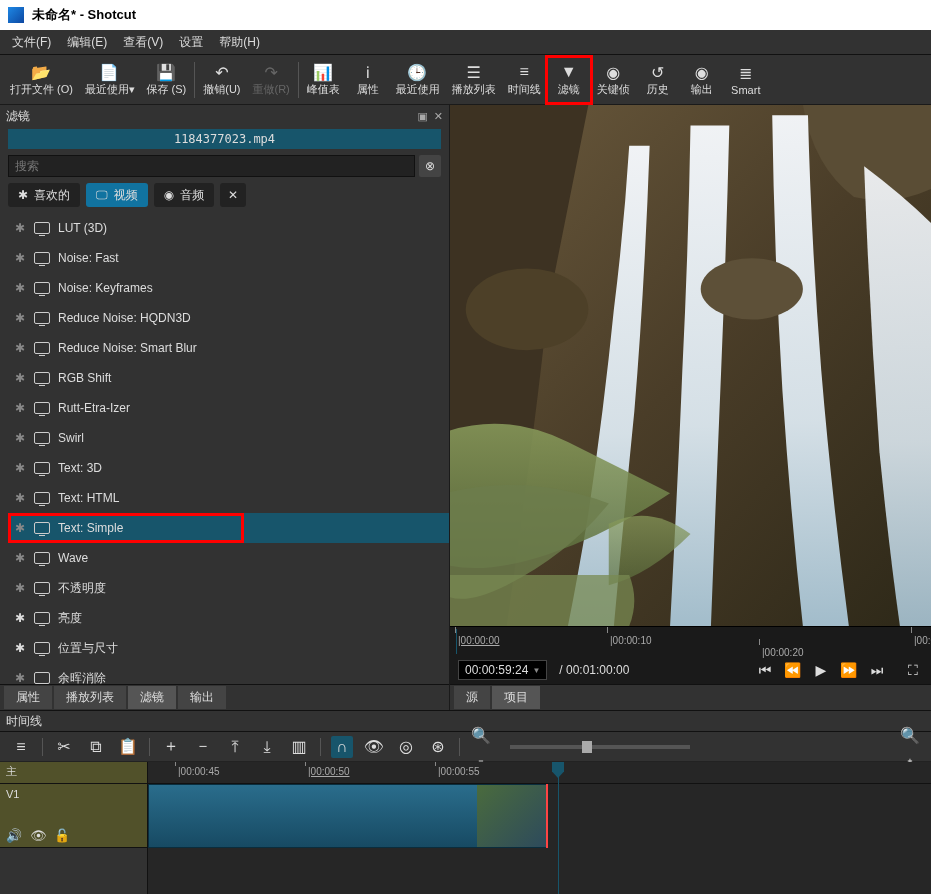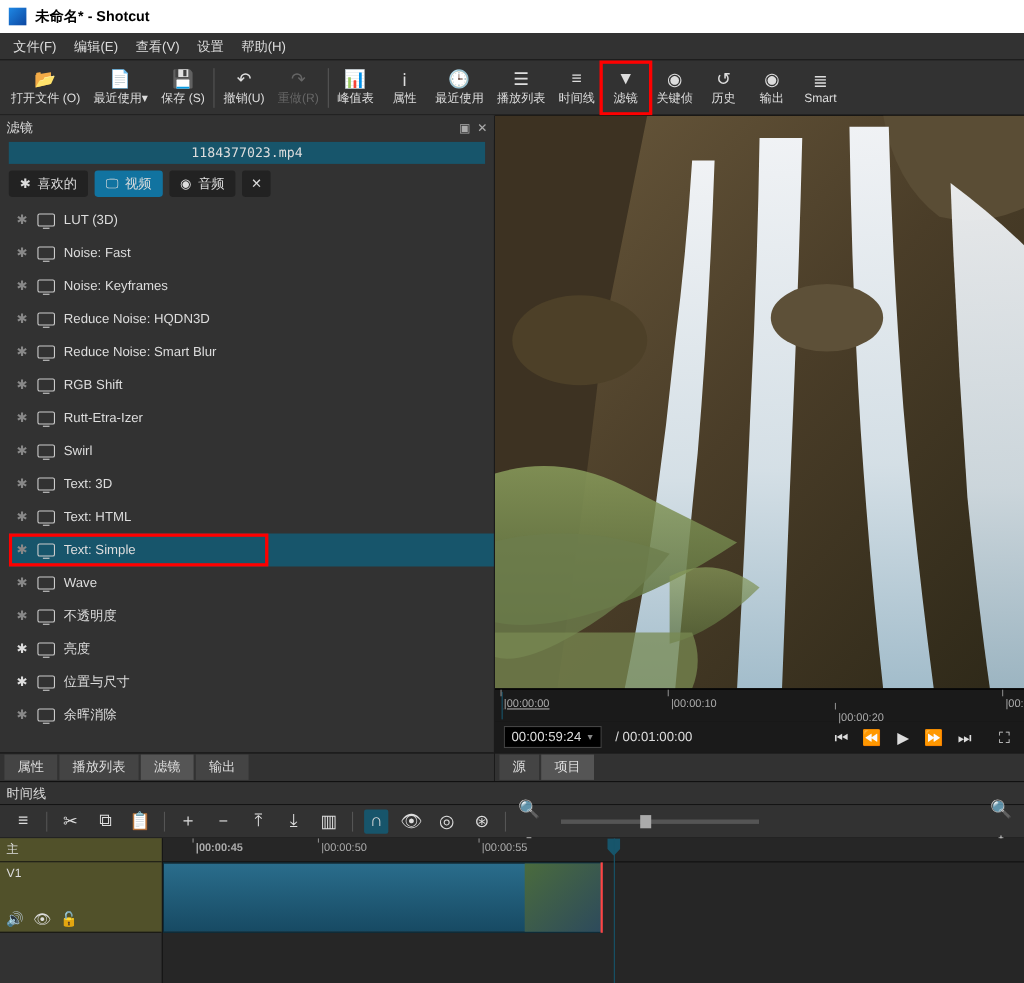--- a/index.html
+++ b/index.html
@@ -174,20 +174,24 @@
 
   <div class="left-panel">
     <div class="panel-title">
       <span>滤镜</span>
       <span class="right-icons">
         <span>▣</span>
         <span>✕</span>
       </span>
     </div>
     <div class="clip-name">1184377023.mp4</div>
+    <div class="search-row">
+      <input placeholder="搜索" style="">
+      <div class="clear">⊗</div>
+    </div>
     <div class="filter-tabs">
       <div class="pill">
           <span class="glyph">✱</span>
           <span>喜欢的</span>
         </div>
       <div class="pill active">
           <span class="glyph">🖵</span>
           <span>视频</span>
         </div>
       <div class="pill">
@@ -383,22 +387,22 @@
       <span>V1</span>
       <div class="track-icons">
         <span>🔊</span>
         <span>👁</span>
         <span>🔓</span>
       </div>
     </div>
   </div>
   <div class="tl-right">
     <div class="tl-ruler" id="tl-ruler">
-        <span class="tmark" style="left: 30px; font-weight: bold;">|00:00:45</span>
-        <span class="tmark" style="left: 144px;">|00:00:50</span>
+        <span class="tmark" style="left: 30px;">|00:00:45</span>
+        <span class="tmark" style="left: 160px; text-decoration: underline;">|00:00:50</span>
         <span class="tmark" style="left: 290px;">|00:00:55</span>
         <div class="playhead" style="left: 404px;"></div>
         <div class="playline2" style="left: 410px;"></div>
       </div>
     <div class="clip" id="tl-clip" style="left: 0px; width: 400px;">
       <div class="thumb"></div>
     </div>
   </div>
 </div>
 

